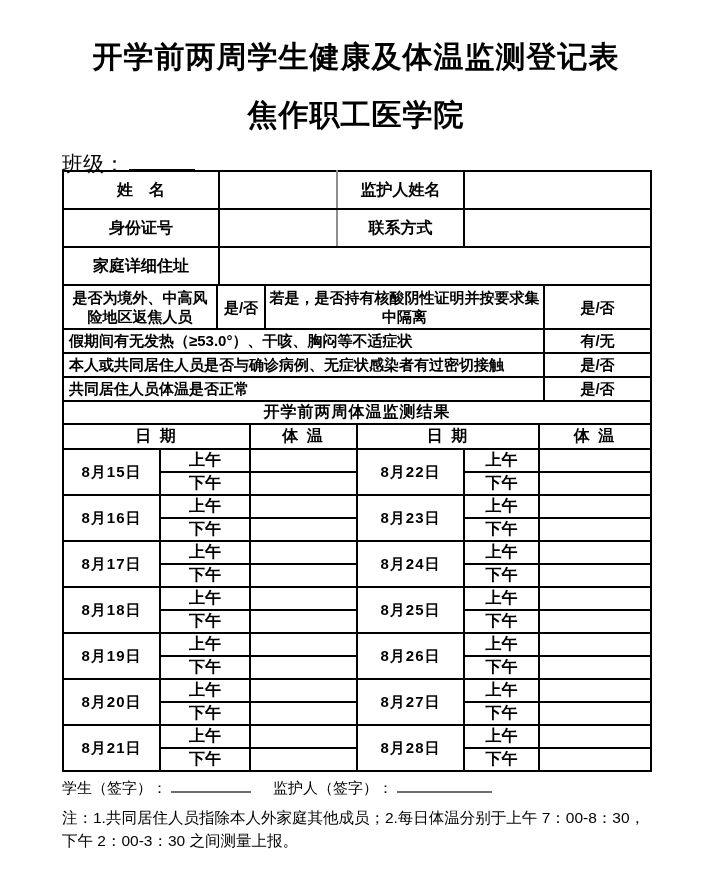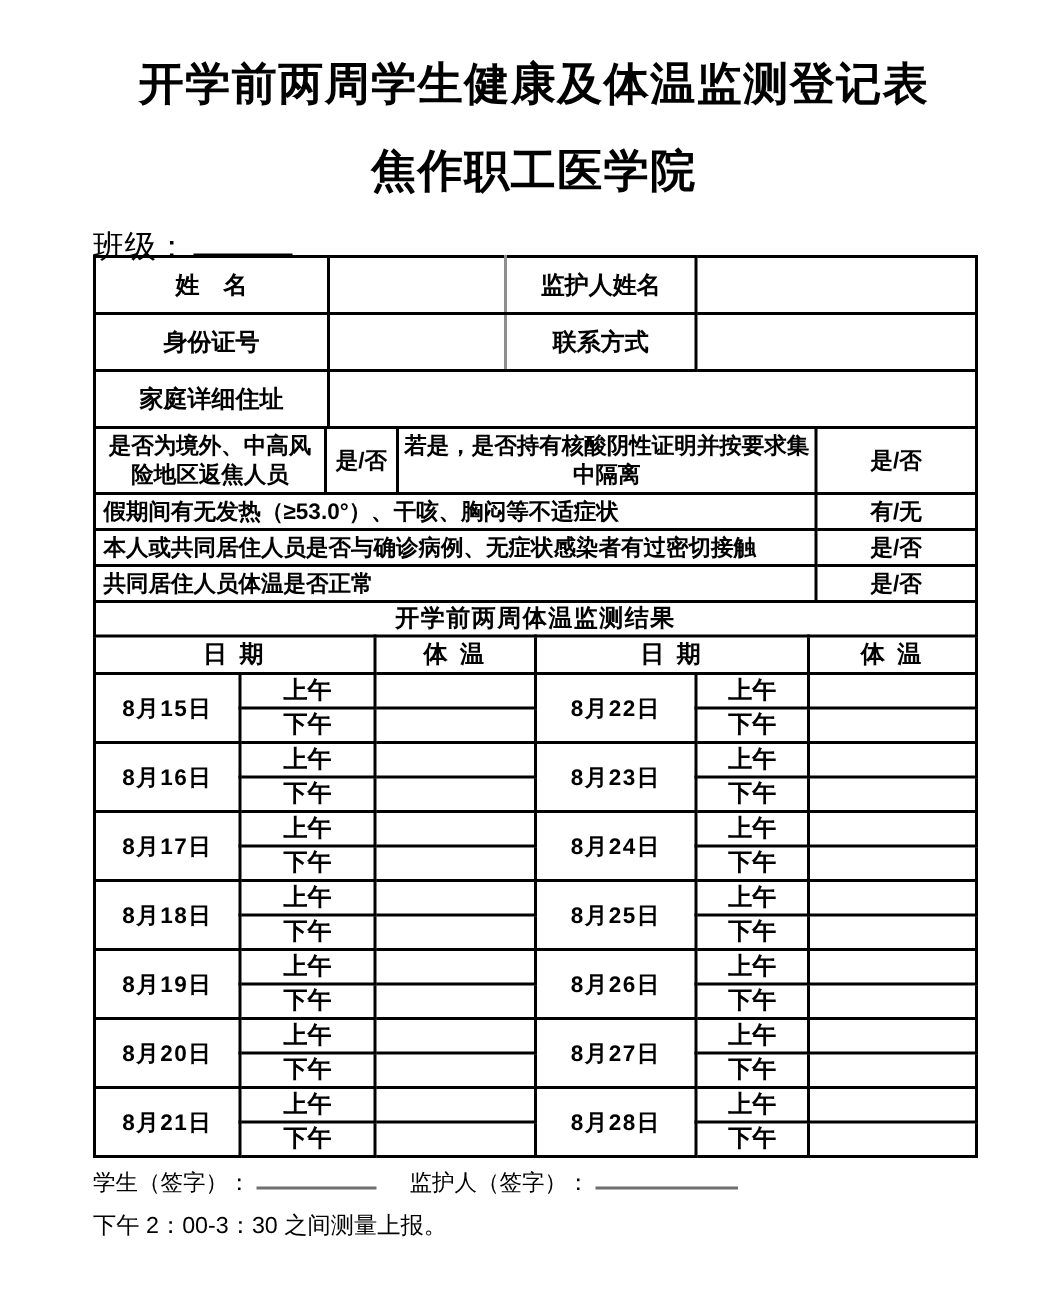--- a/index.html
+++ b/index.html
@@ -245,17 +245,18 @@
         <td class="blank"></td>
       </tr>
     </tbody>
       </table>
 
     <div class="sig-row">
       <span>学生（签字）：</span><span class="sig-underline w80"></span><span class="sig-gap"></span><span>监护人（签字）：</span><span class="sig-underline w95"></span>
     </div>
 
     <div class="notes">
+      <div>注：1.共同居住人员指除本人外家庭其他成员；2.每日体温分别于上午 7：00-8：30，</div>
       <div>下午 2：00-3：30 之间测量上报。</div>
     </div>
 
   </div>
 </div>
 
 </body></html>

